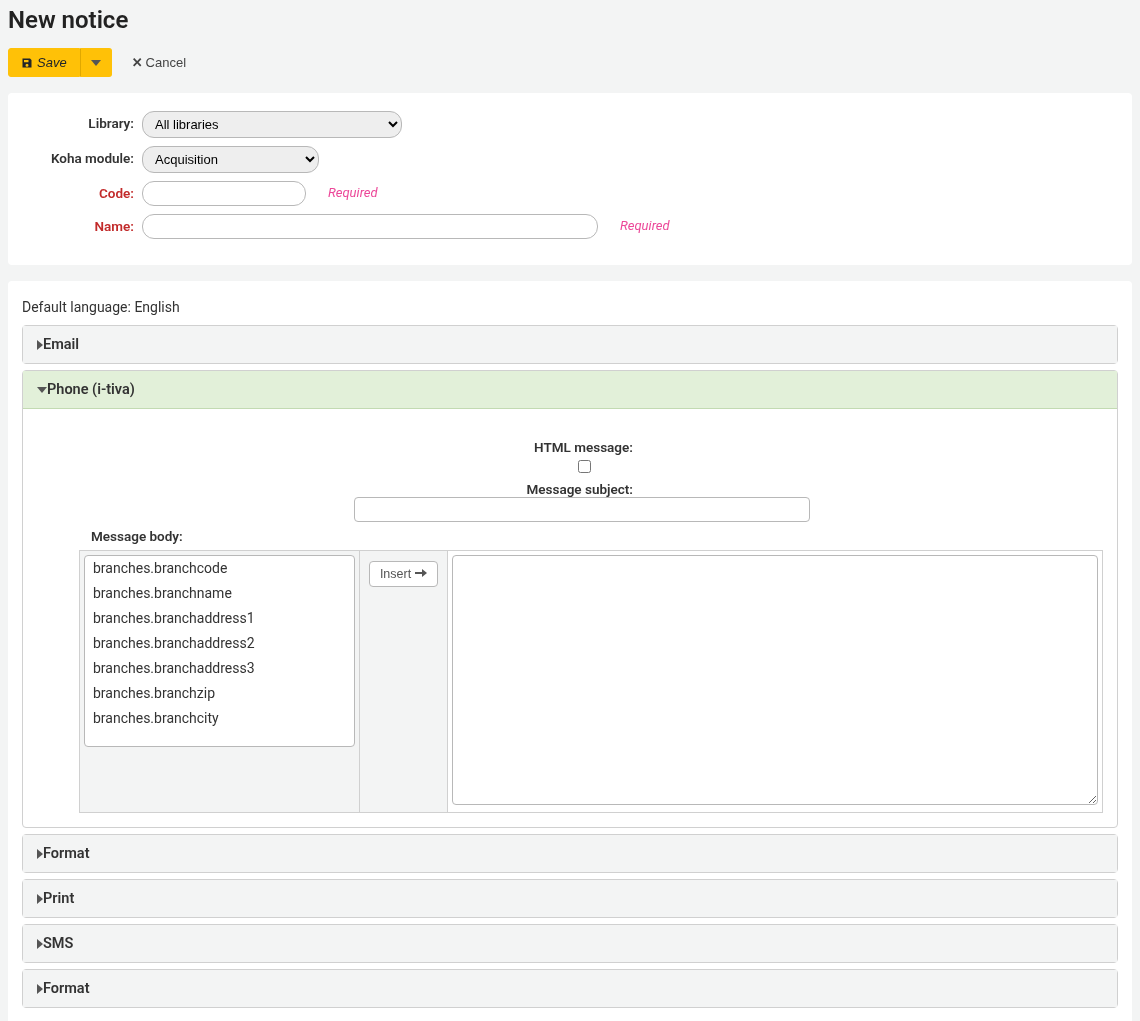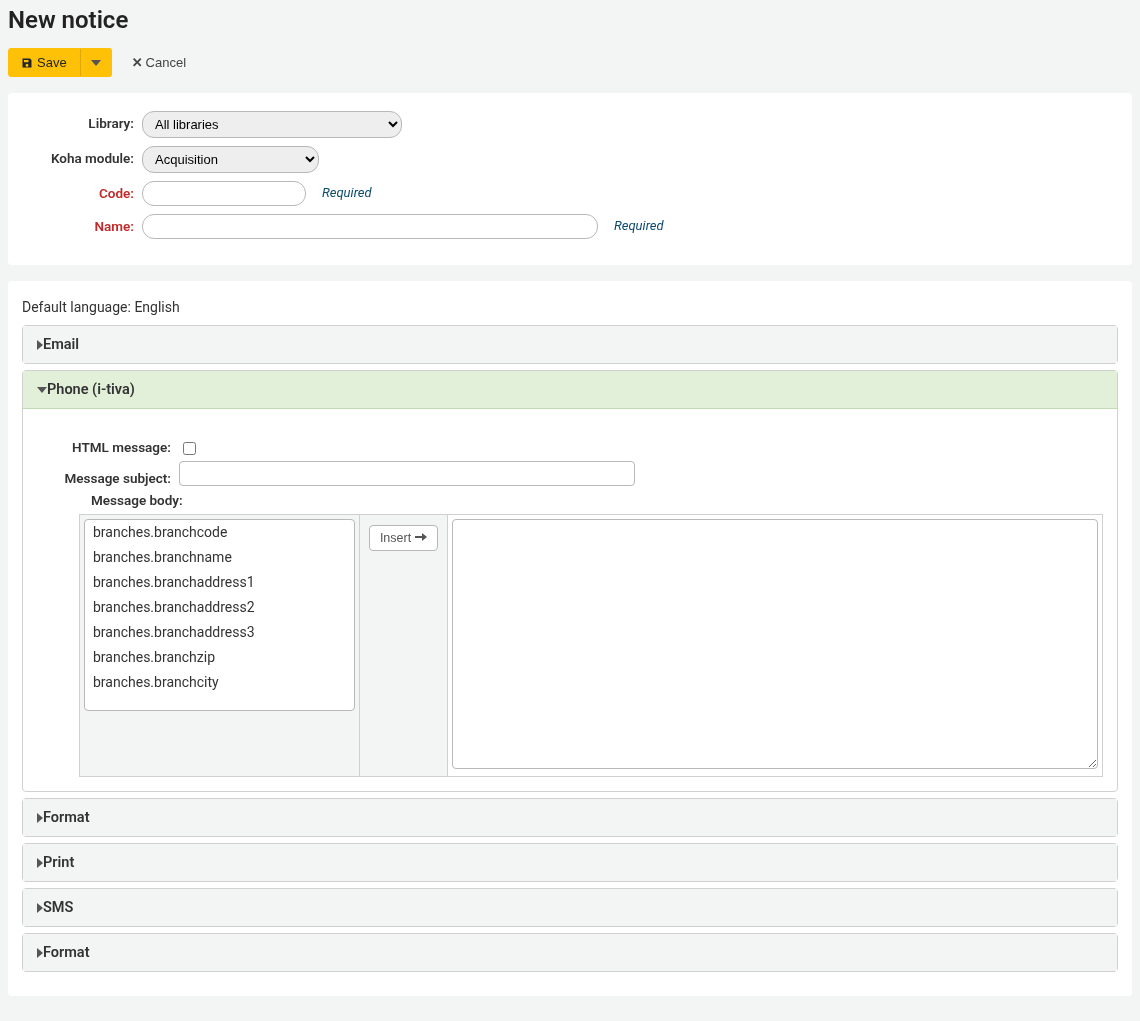--- a/index.html
+++ b/index.html
@@ -27,20 +27,21 @@
       background: #ffc107;
       border: 1px solid #ffc107;
       color: #212529;
       font-size: 13px;
       padding: 6px 12px;
       border-radius: 3px 0 0 3px;
       cursor: pointer;
       display: inline-flex;
       align-items: center;
       gap: 4px;
+      font-style: italic;
     }
     .btn-dropdown {
       background: #ffc107;
       border: 1px solid #ffc107;
       border-left: 1px solid #e0a800;
       padding: 6px 10px;
       border-radius: 0 3px 3px 0;
       cursor: pointer;
       font-size: 10px;
     }
@@ -82,24 +83,24 @@
       padding: 4px 8px;
       font-size: 13px;
       background: #eee;
     }
     .form-row input[type=text] { background: #fff; }
     select.library { width: 260px; }
     select.module { width: 177px; }
     input.code { width: 164px; }
     input.name { width: 456px; }
     .required-hint {
-      color: #0c4a6e;
+      color: #ec4899;
       font-style: italic;
       font-size: 13px;
-      margin-left: 16px;
+      margin-left: 22px;
       padding-top: 4px;
     }
     .lang-row { margin-bottom: 10px; font-size: 14px; }
     .lang-row .lbl { font-weight: 400; }
     .accordion {
       border: 1px solid #d0d0d0;
       border-radius: 4px;
       margin-bottom: 6px;
     }
     .accordion-header {
@@ -128,22 +129,23 @@
     .caret.down {
       border-left: 5px solid transparent;
       border-right: 5px solid transparent;
       border-top: 6px solid #555;
     }
     .accordion-body {
       padding: 28px 14px 14px 38px;
     }
     .body-row {
       display: flex;
-      align-items: flex-end;
+      align-items: center;
       margin-bottom: 6px;
+      flex-direction: column;
     }
     .body-row label {
       width: 118px;
       text-align: right;
       padding-right: 8px;
       padding-top: 2px;
       font-weight: 600;
       font-size: 13.5px;
     }
     .body-row input[type=text] {

